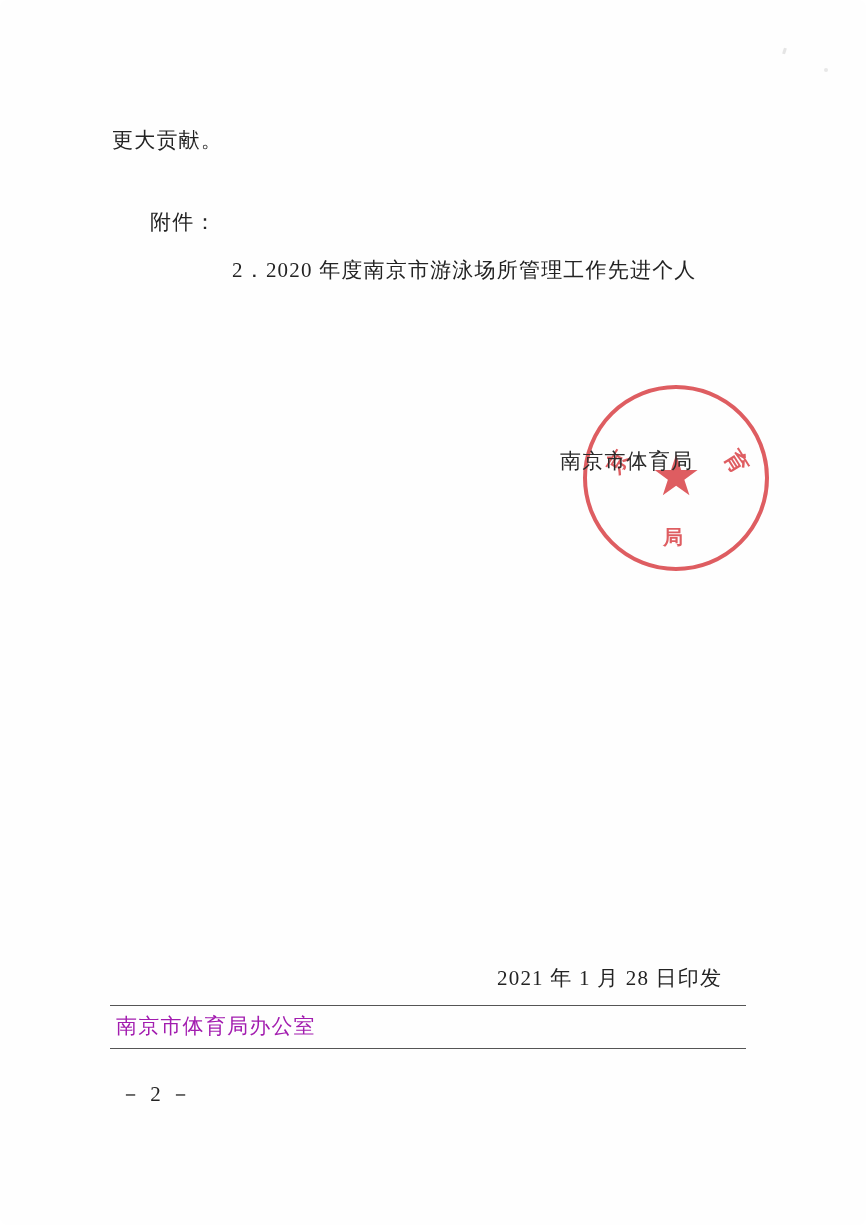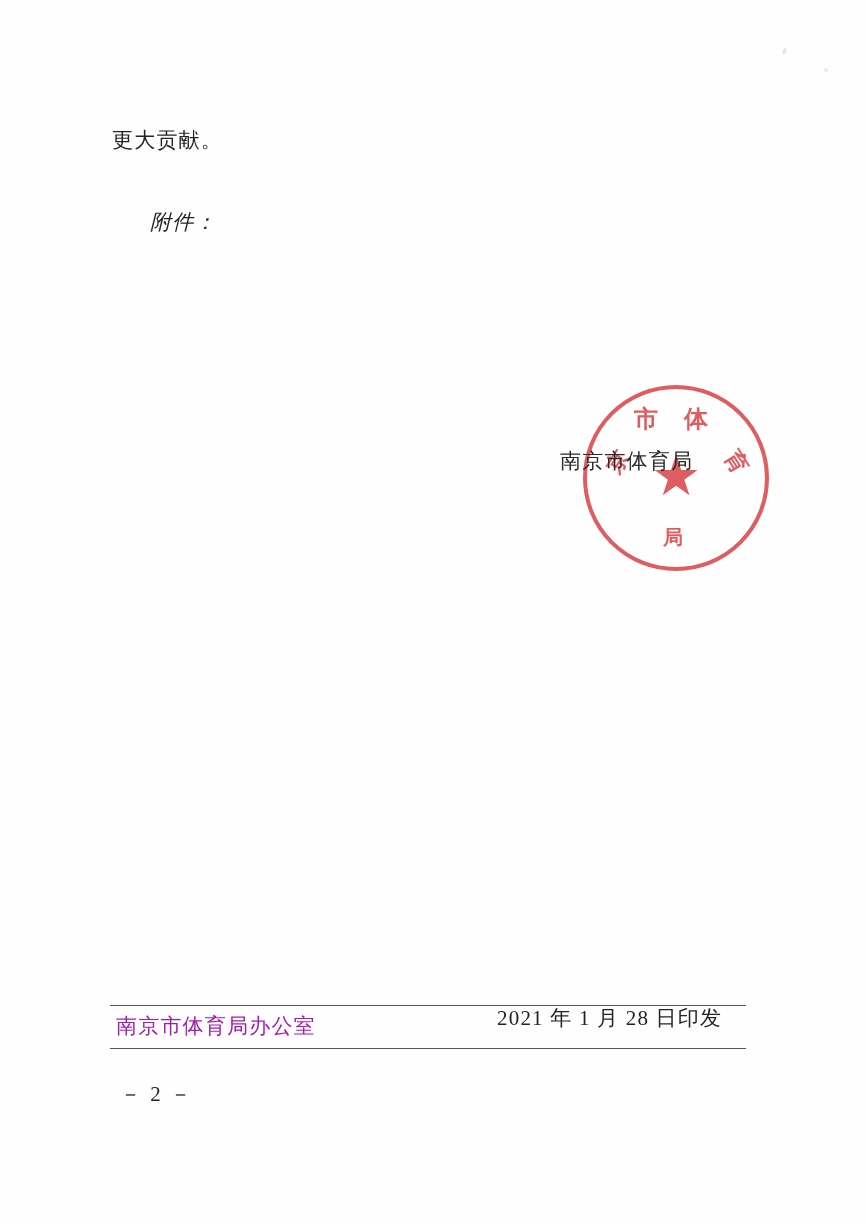--- a/index.html
+++ b/index.html
@@ -38,21 +38,20 @@
   }
 
   .para-continue {
     left: 112px;
     top: 123px;
   }
 
   .attach-label {
     left: 150px;
     top: 205px;
-    font-style: italic;
   }
   .attach-item-1 {
     left: 232px;
     top: 205px;
   }
   .attach-item-2 {
     left: 232px;
     top: 253px;
   }
 
@@ -148,21 +147,21 @@
     left: 116px;
     top: 1012px;
     font-size: 21px;
     letter-spacing: 1.2px;
     color: #a21caf;
     white-space: nowrap;
   }
   .footer-right {
     position: absolute;
     left: 497px;
-    top: 1004px;
+    top: 964px;
     font-size: 21px;
     letter-spacing: 1.2px;
     color: #232323;
     white-space: nowrap;
   }
   .page-number {
     position: absolute;
     left: 120px;
     top: 1080px;
     font-size: 21px;
@@ -177,24 +176,24 @@
 <div class="page">
 
   <div class="scan-mark m1"></div>
   <div class="scan-mark m2"></div>
 
   <div class="body-text para-continue">更大贡献。</div>
 
   <div class="body-text attach-label">附件：</div>
 
 
+  <div class="body-text attach-item-2">2．2020 年度南京市游泳场所管理工作先进个人</div>
 
   <div class="seal">
     <div class="seal-inner">
-      <div class="seal-text-top">市 体</div>
       <div class="seal-arc-left">京</div>
       <div class="seal-arc-right">育</div>
       <div class="seal-star">★</div>
       <div class="seal-text-bottom">局</div>
     </div>
   </div>
 
   <div class="signature-block">
     <div class="signature-line">南京市体育局</div>
   </div>

